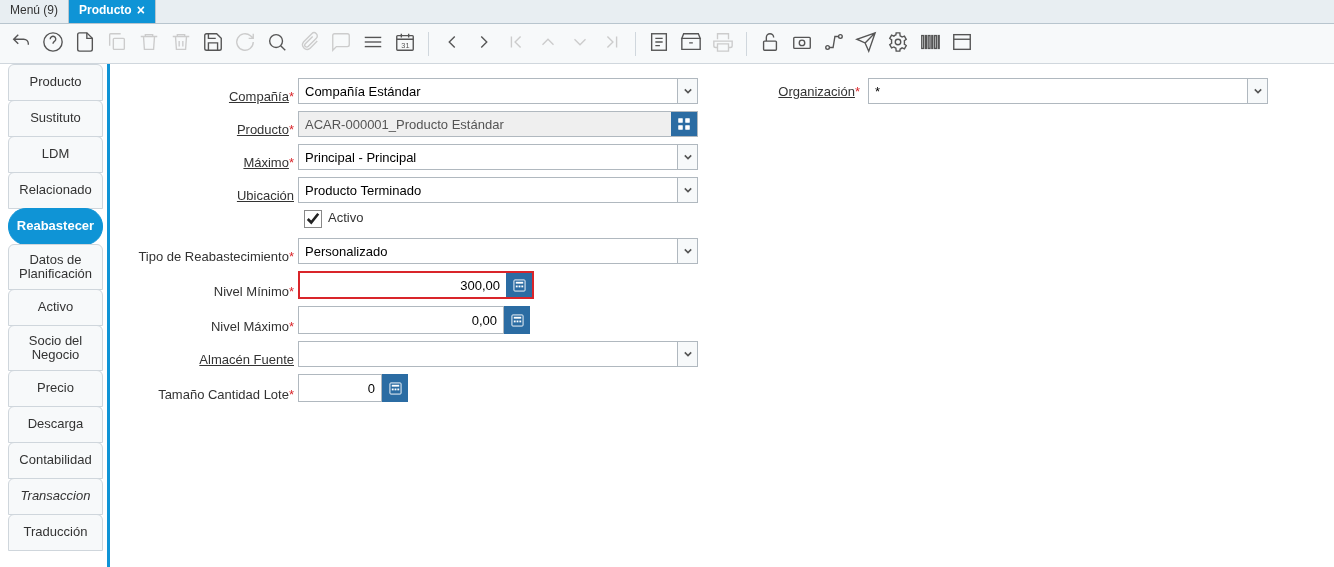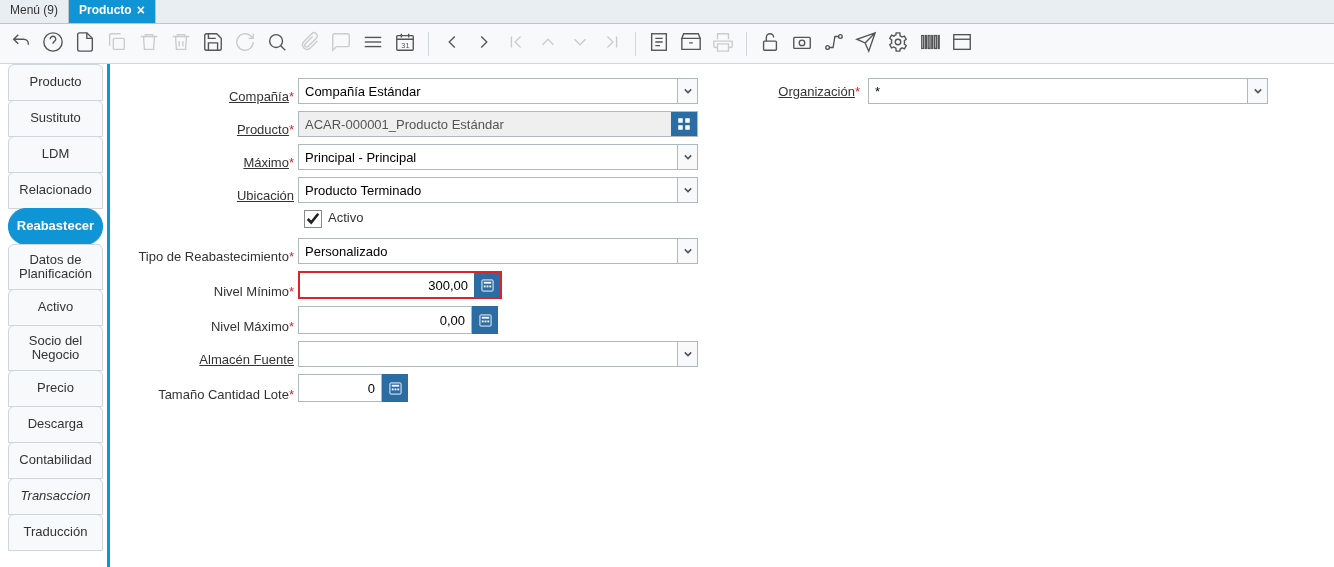--- a/index.html
+++ b/index.html
@@ -35,21 +35,21 @@
 .combo { display: flex; border: 1px solid #b0b8bf; height: 26px; background: #fff; }
 .combo.disabled { background: #efefef; color: #666; }
 .combo input { flex: 1; border: none; padding: 0 6px; font-size: 13px; outline: none; background: transparent; }
 .combo .drop { width: 20px; border-left: 1px solid #b0b8bf; display: flex; align-items: center; justify-content: center; cursor: pointer; background: #f7f9fa; }
 .combo .drop svg { width: 8px; height: 8px; stroke: #555; stroke-width: 2; fill: none; }
 .combo .zoom { width: 26px; background: #2b6ca3; display: flex; align-items: center; justify-content: center; cursor: pointer; }
 .combo .zoom svg { width: 14px; height: 14px; fill: #fff; stroke: #fff; }
 .w400 { width: 400px; }
 
 .num-wrap { display: flex; height: 28px; }
-.num-wrap input { width: 174px; border: 1px solid #b0b8bf; text-align: right; padding: 0 6px; font-size: 13px; outline: none; }
+.num-wrap input { width: 206px; border: 1px solid #b0b8bf; text-align: right; padding: 0 6px; font-size: 13px; outline: none; }
 .num-wrap.highlight { border: 2px solid #d9252a; }
 .num-wrap.highlight input { border: none; }
 .calc-btn { width: 26px; background: #2b6ca3; display: flex; align-items: center; justify-content: center; cursor: pointer; }
 .calc-btn svg { width: 13px; height: 13px; fill: #fff; }
 
 .check-wrap { display: flex; align-items: flex-start; gap: 6px; margin-left: 170px; margin-bottom: 10px; margin-top: 4px;}
 .check-box { width: 18px; height: 18px; border: 1px solid #888; display: flex; align-items: center; justify-content: center; cursor: pointer; }
 .check-box svg { width: 14px; height: 14px; stroke: #222; stroke-width: 3; fill: none; }
 
 .org-input { width: 400px; border: 1px solid #b0b8bf; height: 26px; display: flex; }

